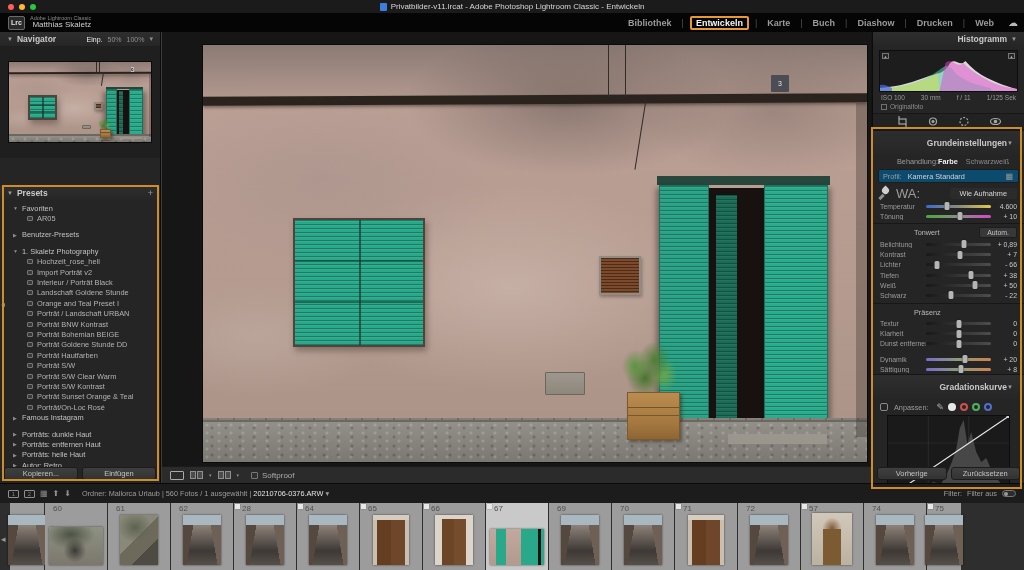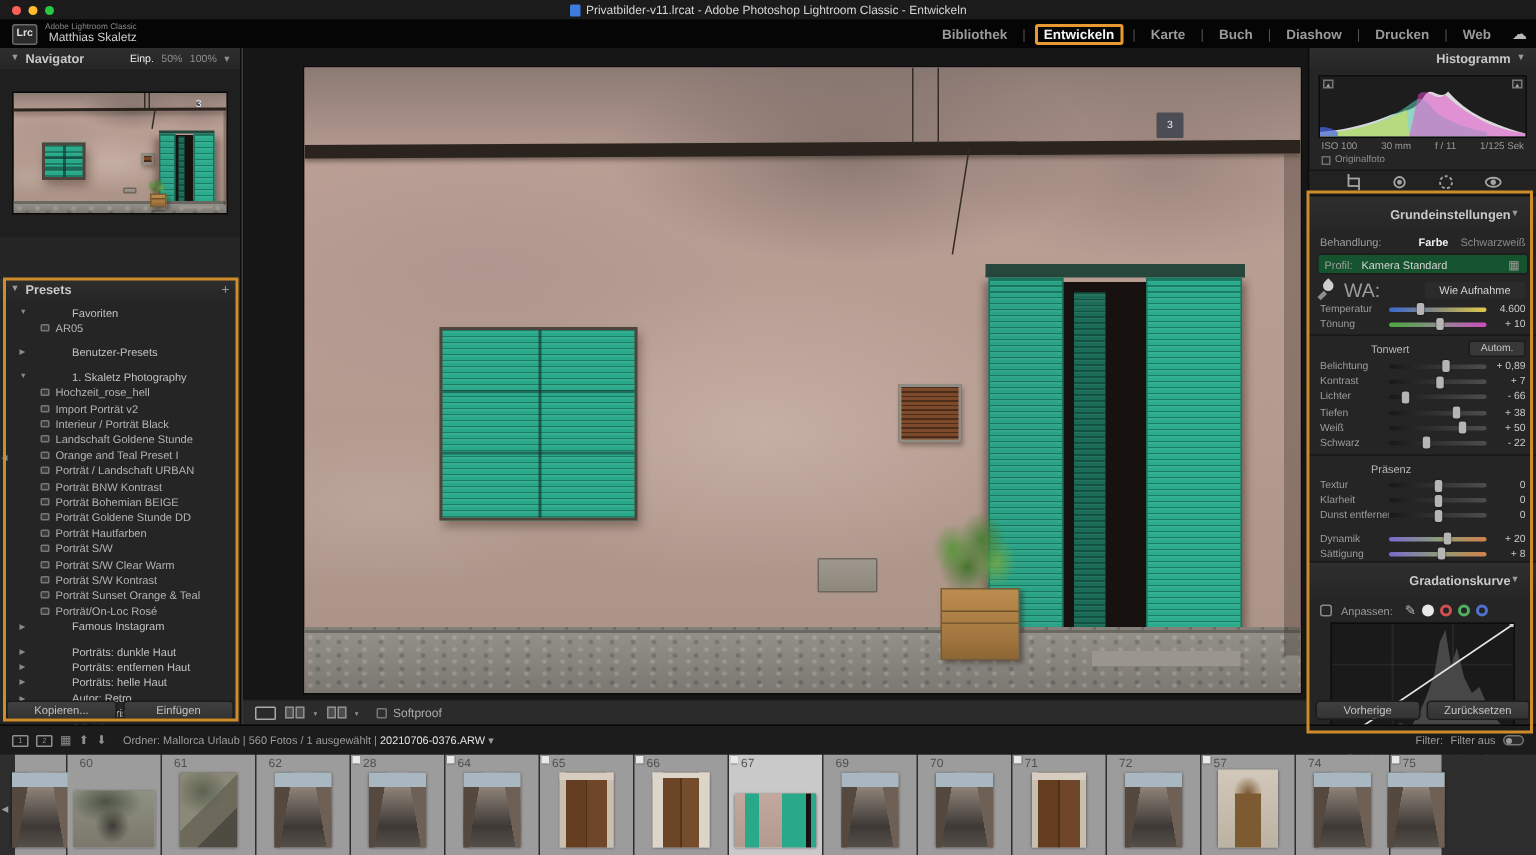--- a/index.html
+++ b/index.html
@@ -49,21 +49,21 @@
   .nz { color:#8f8f8f; } .nz.on { color:#efefef; }
   .nav-body { height:112px; background:#1f1f1f; display:flex; align-items:center; justify-content:center; }
   .nav-thumb { width:142px; height:80px; position:relative; overflow:hidden; box-shadow:0 0 0 1px #0a0a0a; }
   .left-gap { height:28px; }
 
   
   .presets-wrap { position:relative; }
   .phead .plus { margin-left:auto; color:#9a9a9a; font-weight:normal; font-size:9px; }
   .preset-list { padding:3px 0 2px 0; }
   .prow { display:flex; align-items:center; height:10.4px; font-size:7.4px; color:#b4b4b4; cursor:default; }
-  .prow.group { padding-left:13px; color:#c2c2c2;gap:26px; }
+  .prow.group { padding-left:13px; color:#c2c2c2; }
   .prow.item { padding-left:27px; }
   .prow .gtri { font-size:5px; color:#8b8b8b; margin-right:4px; width:5px; }
   .pbox { width:6px; height:5px; border:1px solid #767676; border-radius:1px; margin-right:4px; background:#3a3a3a; }
   .pgap { height:6px; }
   .left-buttons { position:absolute; bottom:3px; left:4px; right:4px; display:flex; gap:4px; }
   .lr-btn { flex:1; height:13px; background:linear-gradient(#3f3f3f,#333); border:1px solid #1c1c1c;
     border-radius:3px; color:#c3c3c3; font-size:7.5px; display:flex; align-items:center; justify-content:center; }
 
   
   .photo-main { position:absolute; left:41px; top:13px; width:664px; height:417px; background:#b7998e;
@@ -151,25 +151,25 @@
   .hist-orig { display:flex; align-items:center; gap:3px; padding:2px 8px 3px 8px; font-size:6.5px; color:#8f8f8f; }
   .cbx-sm { width:6px; height:6px; border:1px solid #6f6f6f; background:#262626; }
   .toolstrip { height:17px; border-top:1px solid #171717; border-bottom:1px solid #171717;
     display:flex; align-items:center; justify-content:center; gap:16px; background:#222; }
   .tool-ic { width:15px; height:11px; display:flex; align-items:center; justify-content:center; }
   .tool-ic svg { stroke:#a5a5a5; fill:none; stroke-width:1.2; }
 
   .rsec-head { height:13px; display:flex; align-items:center; justify-content:flex-end; padding:12px 7px;
     font-size:8.5px; font-weight:bold; color:#c9c9c9; background:linear-gradient(#2e2e2e,#262626);
     border-top:1px solid #171717; }
-  .brow { display:flex; align-items:center; padding:0 7px; font-size:7.3px; color:#9c9c9c; }
+  .brow { display:flex; align-items:center; padding:0 24px; font-size:7.3px; color:#9c9c9c; }
   .b-treat { height:13px; }
   .b-treat .tval { margin-left:auto; color:#efefef; font-weight:bold; }
   .b-treat .tbw { margin-left:8px; color:#8a8a8a; }
-  .b-prof { height:14px; background:#14532d; border:1px solid #1d1d1d; margin:1px 5px; border-radius:2px; padding:0 4px; }
+  .b-prof { height:14px; background:#0c4a6e; border:1px solid #1d1d1d; margin:1px 5px; border-radius:2px; padding:0 4px; }
   .b-prof .pv { margin-left:6px; color:#d2d2d2; }
   .b-prof .grid-ic { margin-left:auto; color:#9a9a9a; font-size:8px; letter-spacing:1px; }
   .wb-row { display:flex; align-items:center; padding:1px 7px 0 7px; }
   .dropper { width:10px; height:16px; position:relative; margin-right:6px; }
   .dropper:before { content:""; position:absolute; left:2px; top:2px; width:7px; height:7px; background:#cfcfcf;
     border-radius:0 60% 60% 60%; transform:rotate(45deg); }
   .dropper:after { content:""; position:absolute; left:0; top:9px; width:3px; height:6px; background:#8f8f8f;
     transform:rotate(45deg); }
   .wb-lab { font-size:13px; color:#9c9c9c; }
   .wb-val { margin-left:auto; font-size:7.3px; color:#d6d6d6; background:#2b2b2b; border-radius:2px;

